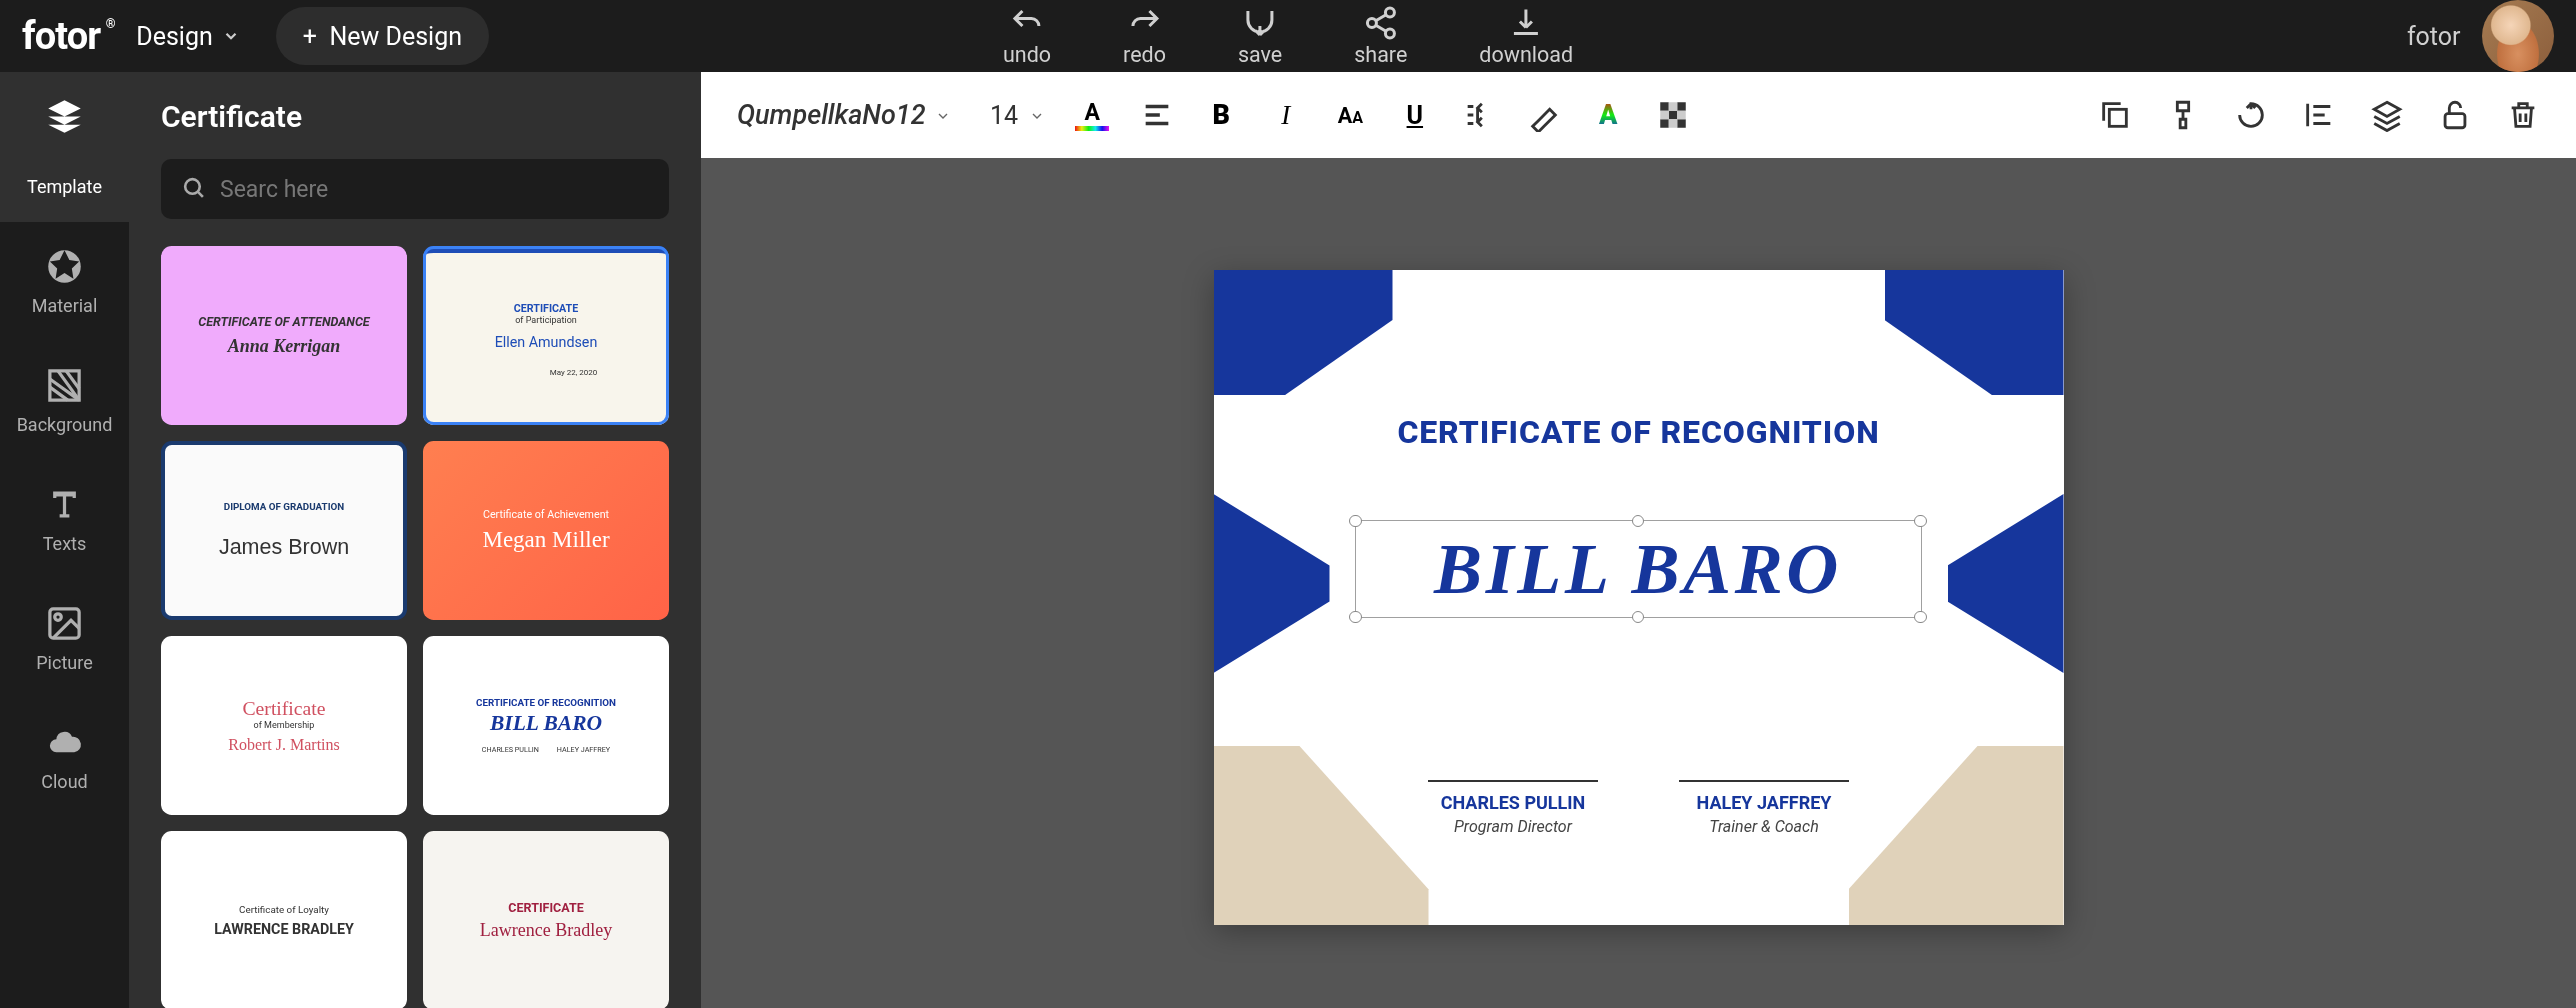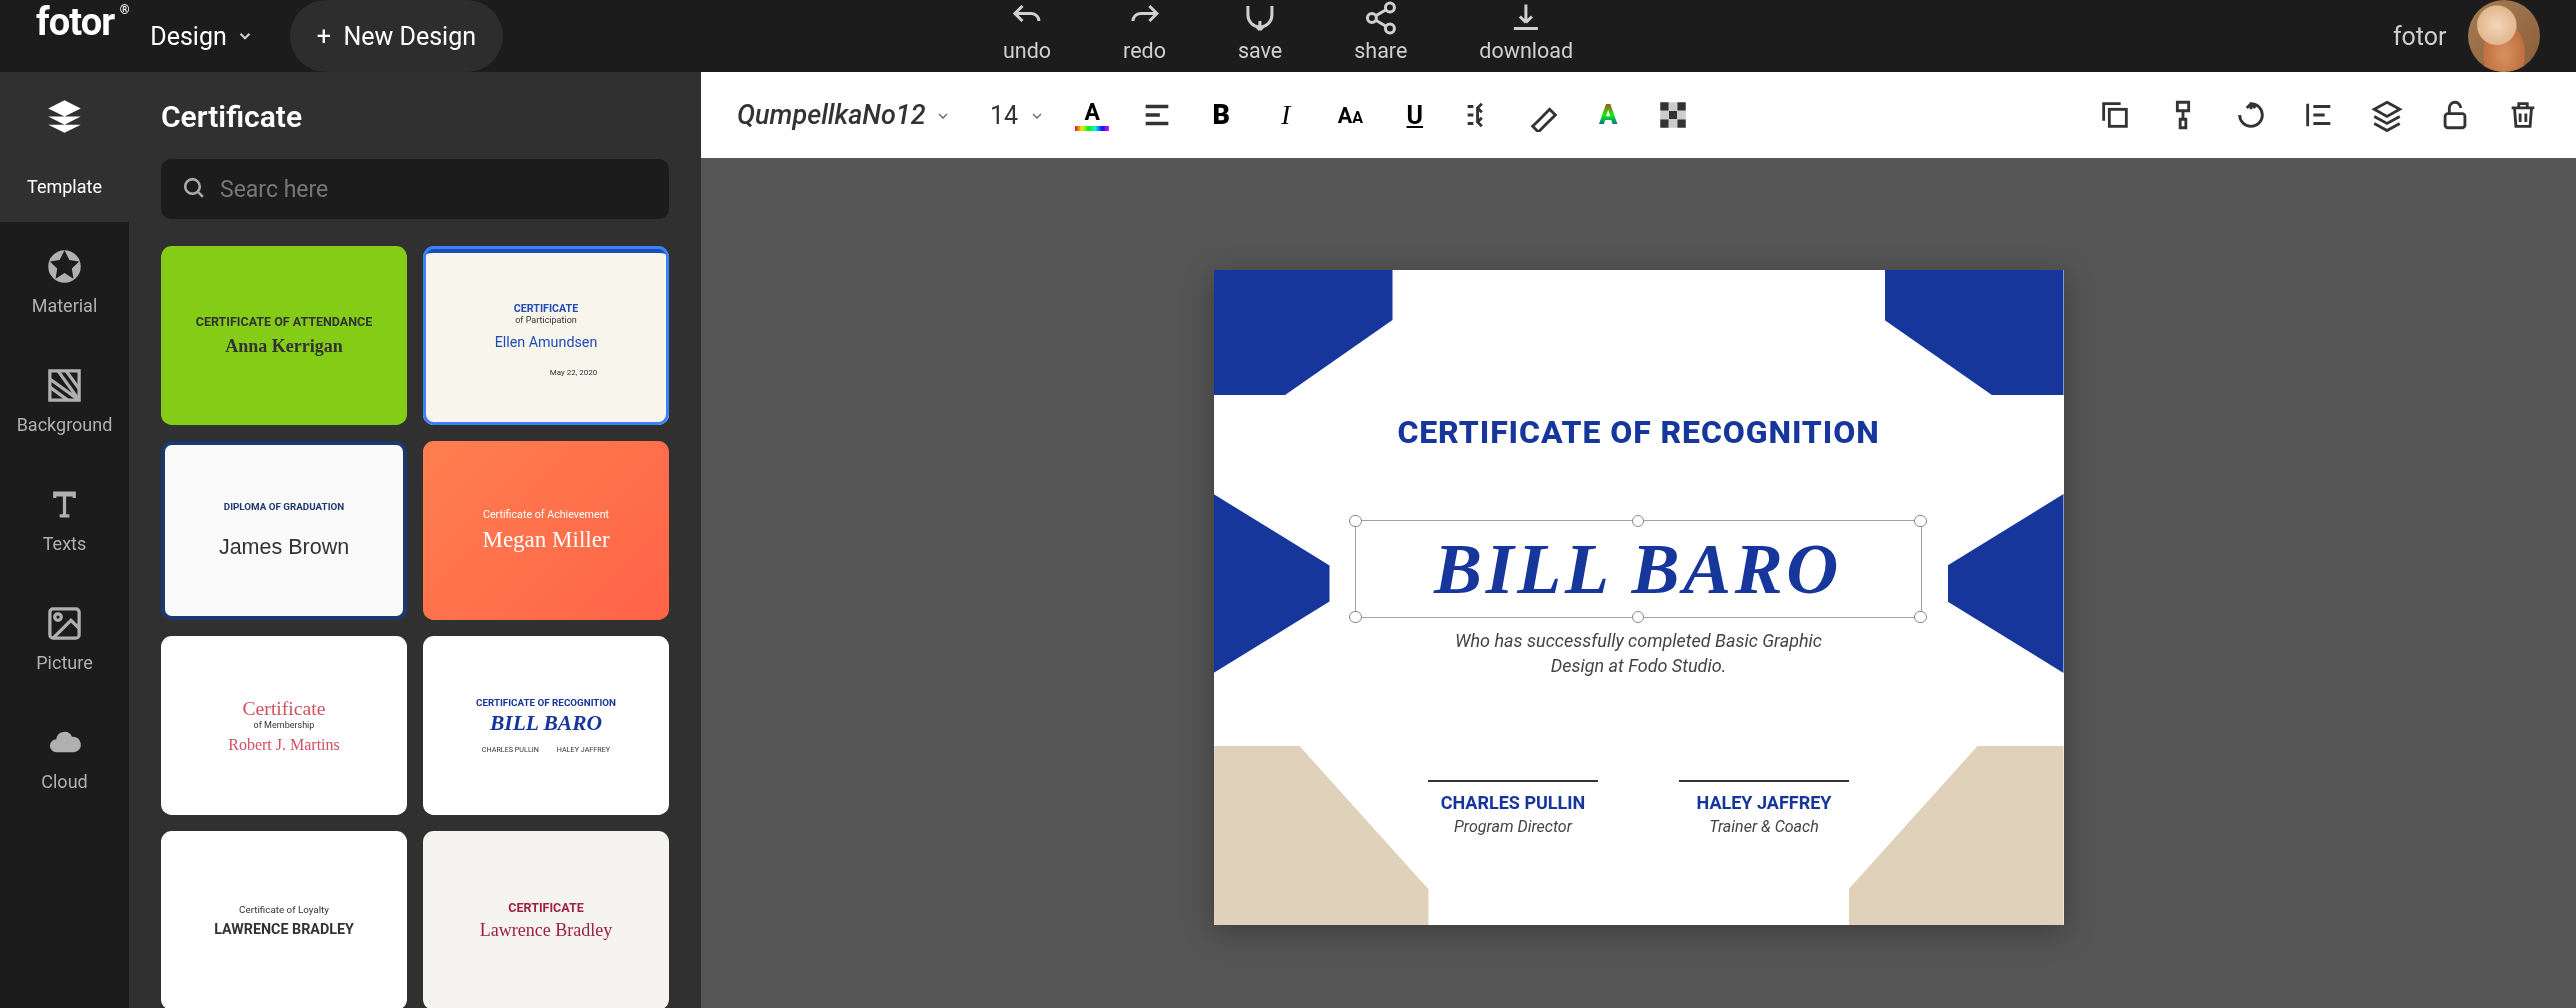--- a/index.html
+++ b/index.html
@@ -1,17 +1,17 @@
 <!DOCTYPE html>
 <html style="font-size:14.3px"><head>
 <meta charset="utf-8">
 <style>
 * { margin: 0; padding: 0; box-sizing: border-box; font-family: -apple-system, BlinkMacSystemFont, "Segoe UI", Roboto, sans-serif; }
 body { width: 2576px; height: 1009px; overflow: hidden; background: #1a1a1a; display: flex; flex-direction: column; }
-.topbar { height: 114px; background: #1c1c1c; display: flex; padding: 0 36px; }
+.topbar { height: 114px; background: #1c1c1c; display: flex; align-items: center; padding: 0 22px; }
 .logo { font-size: 38px; font-weight: 700; color: #fff; letter-spacing: -0.9px; position: relative; margin-right: 36px; }
 .logo sup { font-size: 12.5px; position: absolute; top: 1.8px; right: -14.3px; }
 .design-menu { display: flex; align-items: center; color: #fff; font-size: 25px; margin-right: 36px; cursor: pointer; gap: 9px; }
 .new-design { background: #2d2d2d; border-radius: 36px; padding: 14.3px 27px; display: flex; align-items: center; gap: 12.5px; color: #fff; font-size: 25px; cursor: pointer; }
 .plus-ic { font-size: 25px; }
 .center-actions { position: absolute; left: 50%; transform: translateX(-50%); display: flex; gap: 72px; }
 .tb-action { display: flex; flex-direction: column; align-items: center; gap: 1.8px; cursor: pointer; }
 .tb-action svg { width: 36px; height: 36px; }
 .tb-action span { color: #d0d0d0; font-size: 21.5px; }
 .right-actions { margin-left: auto; display: flex; align-items: center; gap: 21.5px; }
@@ -24,21 +24,21 @@
 .nav-item.active { background: #303030; color: #fff; gap: 40px; }
 .nav-item svg { width: 39px; height: 39px; }
 .side-panel { width: 572px; background: #303030; padding: 27px 32px; display: flex; flex-direction: column; }
 .panel-title { color: #fff; font-size: 30px; font-weight: 600; margin-bottom: 25px; }
 .search-wrap { background: #1c1c1c; border-radius: 10px; display: flex; align-items: center; padding: 16px 19.7px; gap: 14.3px; margin-bottom: 27px; }
 .search-wrap input { background: transparent; border: none; outline: none; color: #fff; font-size: 23px; flex: 1; }
 .search-wrap input::placeholder { color: #777; }
 .tpl-grid { display: grid; grid-template-columns: 1fr 1fr; gap: 16px; overflow-y: auto; flex: 1; }
 .tpl-card { height: 179px; border-radius: 10.7px; cursor: pointer; display: flex; align-items: center; justify-content: center; font-size: 10.7px; color: #333; text-align: center; padding: 9px; position: relative; overflow: hidden; }
 .tpl-card.selected { outline: 3.6px solid #3b82f6; outline-offset: -3.6px; }
-.tpl1 { background: #84cc16; }
+.tpl1 { background: #f0abfc; font-style: italic; }
 .tpl2 { background: #f8f5ec; border-top: 7.2px solid #1e4db7; }
 .tpl3 { background: #fafafa; border: 4.5px solid #1a3a6e; }
 .tpl4 { background: linear-gradient(135deg, #ff7f50, #ff6347); }
 .tpl5 { background: #fff; }
 .tpl6 { background: #fff; }
 .tpl7 { background: #fff; }
 .tpl8 { background: #f6f4f0; }
 .canvas-area { flex: 1; display: flex; flex-direction: column; background: #555; }
 .text-toolbar { height: 86px; background: #fff; display: flex; align-items: center; padding: 0 36px; gap: 21.5px; }
 .font-sel { display: flex; align-items: center; gap: 9px; font-style: italic; font-family: serif; font-size: 27px; color: #333; cursor: pointer; font-weight: 500; }
@@ -366,22 +366,20 @@
         <div class="cert-h">CERTIFICATE OF RECOGNITION</div>
         <div class="cert-name-wrap">
           <div class="cert-name">BILL BARO</div>
           <div class="handle h-tl"></div>
           <div class="handle h-tr"></div>
           <div class="handle h-bl"></div>
           <div class="handle h-br"></div>
           <div class="handle h-tm"></div>
           <div class="handle h-bm"></div>
         </div>
-        <div class="cert-desc" style="white-space:pre-line;">Who has successfully completed Basic Graphic
-Design at Fodo Studio.</div>
         <div class="sigs">
           <div class="sig">
             <div class="sig-line"></div>
             <div class="sig-name">CHARLES PULLIN</div>
             <div class="sig-role">Program Director</div>
           </div>
           <div class="sig">
             <div class="sig-line"></div>
             <div class="sig-name">HALEY JAFFREY</div>
             <div class="sig-role">Trainer &amp; Coach</div>

